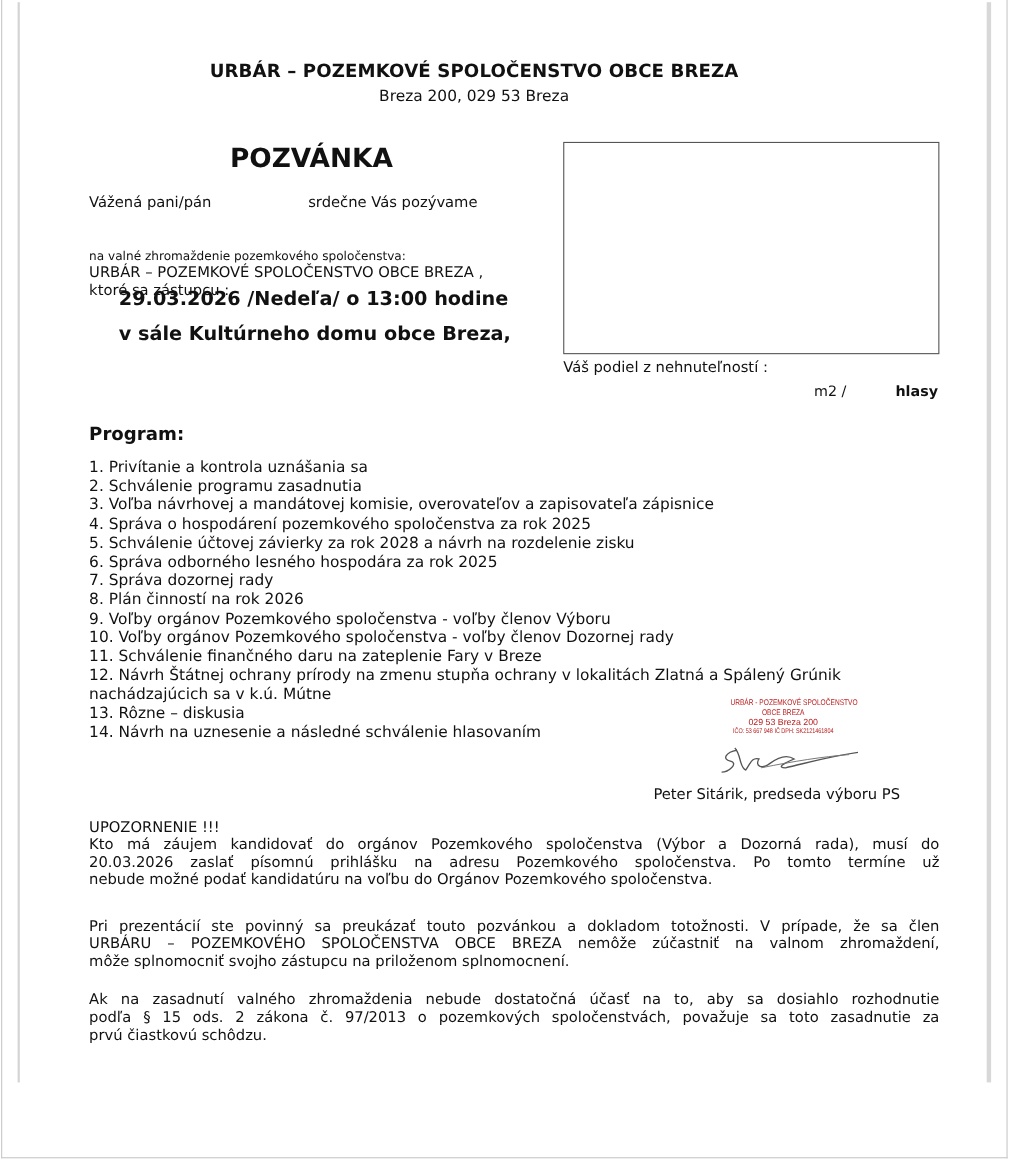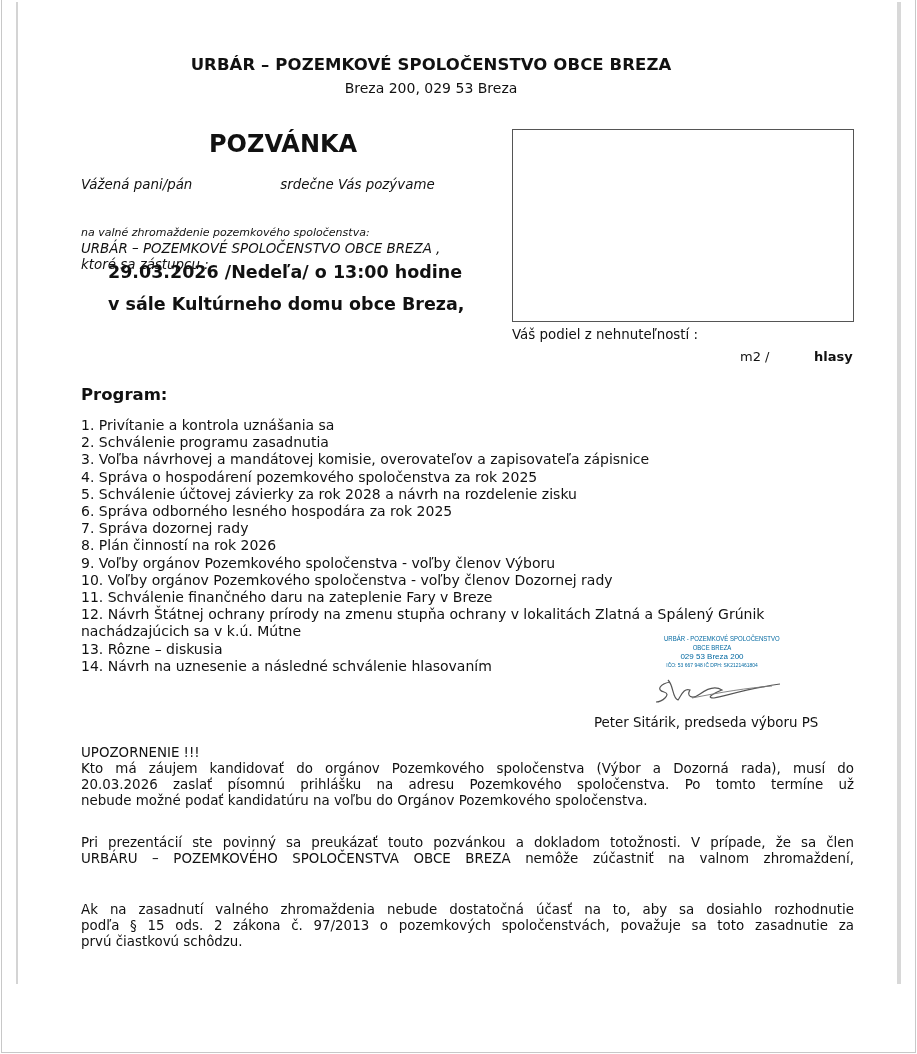--- a/index.html
+++ b/index.html
@@ -6,32 +6,32 @@
   body { width:917px; height:1054px; position:relative; overflow:hidden;
          font-family:"DejaVu Sans", sans-serif; color:#111; }
   .frame { position:absolute; left:1px; top:0; width:913px; height:1052px;
            border-left:1px solid #c8c8c8; border-right:1px solid #c8c8c8; border-bottom:1px solid #c8c8c8; }
   .rule-left { position:absolute; left:16px; top:2px; width:2px; height:982px; background:#d4d4d4; }
   .rule-right { position:absolute; left:897px; top:2px; width:4px; height:982px; background:#d8d8d8; }
   .abs { position:absolute; white-space:nowrap; }
   .org { left:0; width:862px; text-align:center; top:55px; font-weight:bold; font-size:16.5px; letter-spacing:0.1px; }
   .addr { left:0; width:862px; text-align:center; top:80px; font-size:14px; }
   .title { left:209px; top:130px; font-weight:bold; font-size:24px; }
-  .intro { left:81px; top:177px; font-size:13.4px; line-height:16px;font-style:italic; }
+  .intro { left:81px; top:177px; font-size:13.4px; line-height:16px; }
   .intro .l2 { font-size:11px;margin-top:32px; }
   .date { left:108px; top:262px; font-weight:bold; font-size:17.5px; }
   .place { left:108px; top:294px; font-weight:bold; font-size:17.5px; line-height:20px; }
   .photo { position:absolute; left:512px; top:129px; width:340px; height:191px; border:1px solid #555; }
   .share { left:512px; top:327px; font-size:13.4px; }
   .m2 { left:740px; top:349px; font-weight:normal; font-size:13px; }
   .hlasy { left:814px; top:349px; font-weight:bold; font-size:13px; }
   .prog-h { left:81px; top:385px; font-weight:bold; font-size:16.5px; }
   .prog { left:81px; top:417px; font-size:14px; line-height:17.2px; }
   .prog div { white-space:nowrap; }
-  .stamp { position:absolute; left:652px; top:634px; width:120px; font-family:"Liberation Sans", sans-serif; color:#0369a1; text-align:center; }
+  .stamp { position:absolute; left:652px; top:634px; width:120px; font-family:"Liberation Sans", sans-serif; color:#b91c1c; text-align:center; }
   .stamp div { white-space:nowrap; }
   .stamp .s1 { font-size:7.5px; transform:scaleX(0.8); }
   .stamp .s2 { font-size:7.5px; transform:scaleX(0.8); }
   .stamp .s3 { font-size:8px; }
   .stamp .s4 { font-size:6.2px; transform:scaleX(0.8); }
   .sig { position:absolute; left:652px; top:676px; }
   .signer { left:594px; top:715px; font-size:13.4px; }
   .warn { left:81px; top:745px; width:773px; font-size:13.4px; line-height:16px; white-space:normal; }
   .para { left:81px; width:773px; font-size:13.4px; line-height:16px; white-space:normal; text-align:justify; }
   .p1 { top:761px; text-align-last:left; }
@@ -103,18 +103,19 @@
 
 <div class="abs warn">UPOZORNENIE !!!</div>
 <div class="abs para p1">
   <span>Kto má záujem kandidovať do orgánov Pozemkového spoločenstva (Výbor a Dozorná rada), musí do</span>
   <span>20.03.2026 zaslať písomnú prihlášku na adresu Pozemkového spoločenstva. Po tomto termíne už</span>
   <span class="last">nebude možné podať kandidatúru na voľbu do Orgánov Pozemkového spoločenstva.</span>
 </div>
 <div class="abs para p2">
   <span>Pri prezentácií ste povinný sa preukázať touto pozvánkou a dokladom totožnosti. V prípade, že sa člen</span>
   <span>URBÁRU – POZEMKOVÉHO SPOLOČENSTVA OBCE BREZA nemôže zúčastniť na valnom zhromaždení,</span>
+  <span class="last">môže splnomocniť svojho zástupcu na priloženom splnomocnení.</span>
 </div>
 <div class="abs para p3">
   <span>Ak na zasadnutí valného zhromaždenia nebude dostatočná účasť na to, aby sa dosiahlo rozhodnutie</span>
   <span>podľa § 15 ods. 2 zákona č. 97/2013 o pozemkových spoločenstvách, považuje sa toto zasadnutie za</span>
   <span class="last">prvú čiastkovú schôdzu.</span>
 </div>
 
 </body></html>

